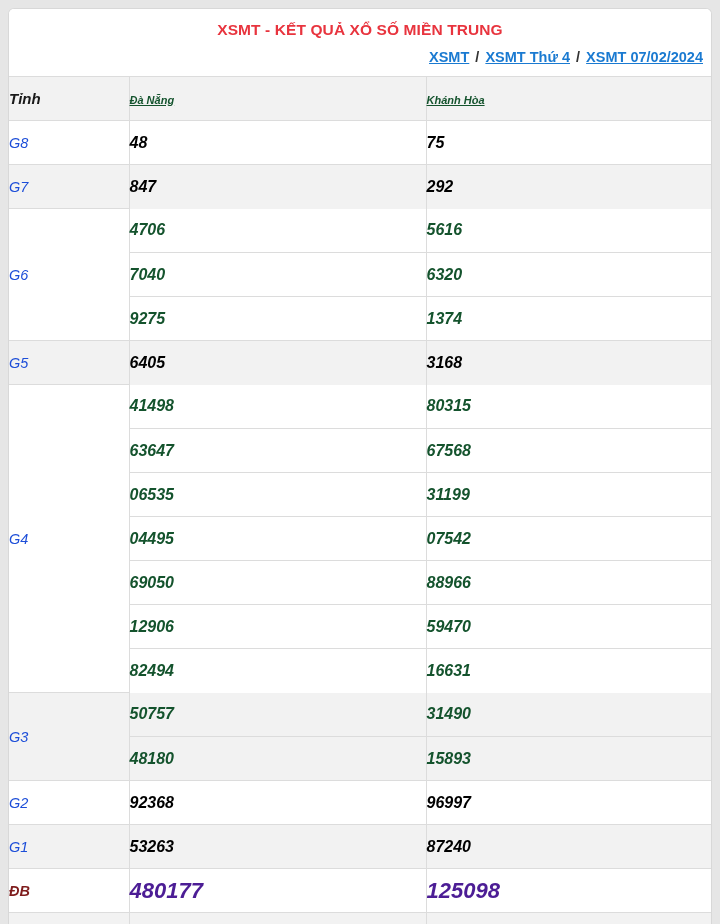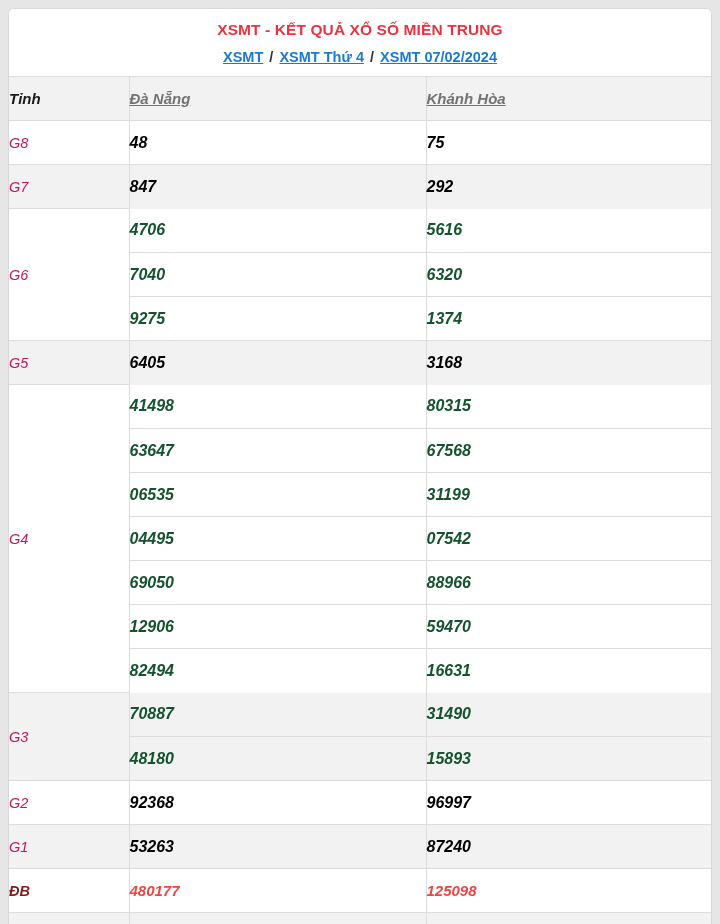--- a/index.html
+++ b/index.html
@@ -37,20 +37,21 @@
     line-height: 22px;
     white-space: nowrap;
   }
   .crumbs {
     margin-top: 6px;
     font-size: 14.5px;
     font-weight: 700;
     line-height: 20px;
     color: #333333;
     white-space: nowrap;
+    text-align: right;
   }
   .crumbs a {
     color: #1a7ad1;
     text-decoration: underline;
     font-weight: 700;
   }
   .crumbs .sep { color: #333333; padding: 0 2px; }
 
   table.results {
     width: 100%;
@@ -72,31 +73,31 @@
   tr.hrow td {
     background: #f2f2f2;
     height: 44px;
   }
   .hlabel {
     color: #1a1a1a;
     font-size: 15px;
     font-weight: 700;
   }
   .hlink {
-    color: #737373;
-    font-size: 15px;
+    color: #14532d;
+    font-size: 11px;
     font-weight: 700;
     text-decoration: underline;
   }
 
   tr.shade td { background: #f2f2f2; }
   tr.plain td { background: #ffffff; }
 
   td.glabel {
-    color: #be185d;
+    color: #1d4ed8;
     font-size: 14.5px;
     font-weight: 400;
   }
   td.num {
     color: #000000;
     font-size: 16px;
     font-weight: 700;
     height: 44px;
   }
   td.subnum {
@@ -107,22 +108,22 @@
     height: 44px;
   }
   tr.grouphead td.subnum { border-top: none; }
 
   td.db-label {
     color: #7f1d1d;
     font-size: 14.5px;
     font-weight: 700;
   }
   td.db-num {
-    color: #ef4444;
-    font-size: 15px;
+    color: #4c1d95;
+    font-size: 22px;
     font-weight: 700;
     height: 44px;
   }
   tr.tail td { background: #f2f2f2; height: 20px; }
 </style>
 </head>
 <body>
 
 <div id="page">
   <div class="card">
@@ -202,21 +203,21 @@
           <tr class="plain">
             <td class="subnum">12906</td>
             <td class="subnum">59470</td>
           </tr>
           <tr class="plain">
             <td class="subnum">82494</td>
             <td class="subnum">16631</td>
           </tr>
           <tr class="shade grouphead">
             <td class="glabel" rowspan="2">G3</td>
-            <td class="subnum">70887</td>
+            <td class="subnum">50757</td>
             <td class="subnum">31490</td>
           </tr>
           <tr class="shade">
             <td class="subnum">48180</td>
             <td class="subnum">15893</td>
           </tr>
           <tr class="plain grouphead">
             <td class="glabel" rowspan="1">G2</td>
             <td class="num">92368</td>
             <td class="num">96997</td>

